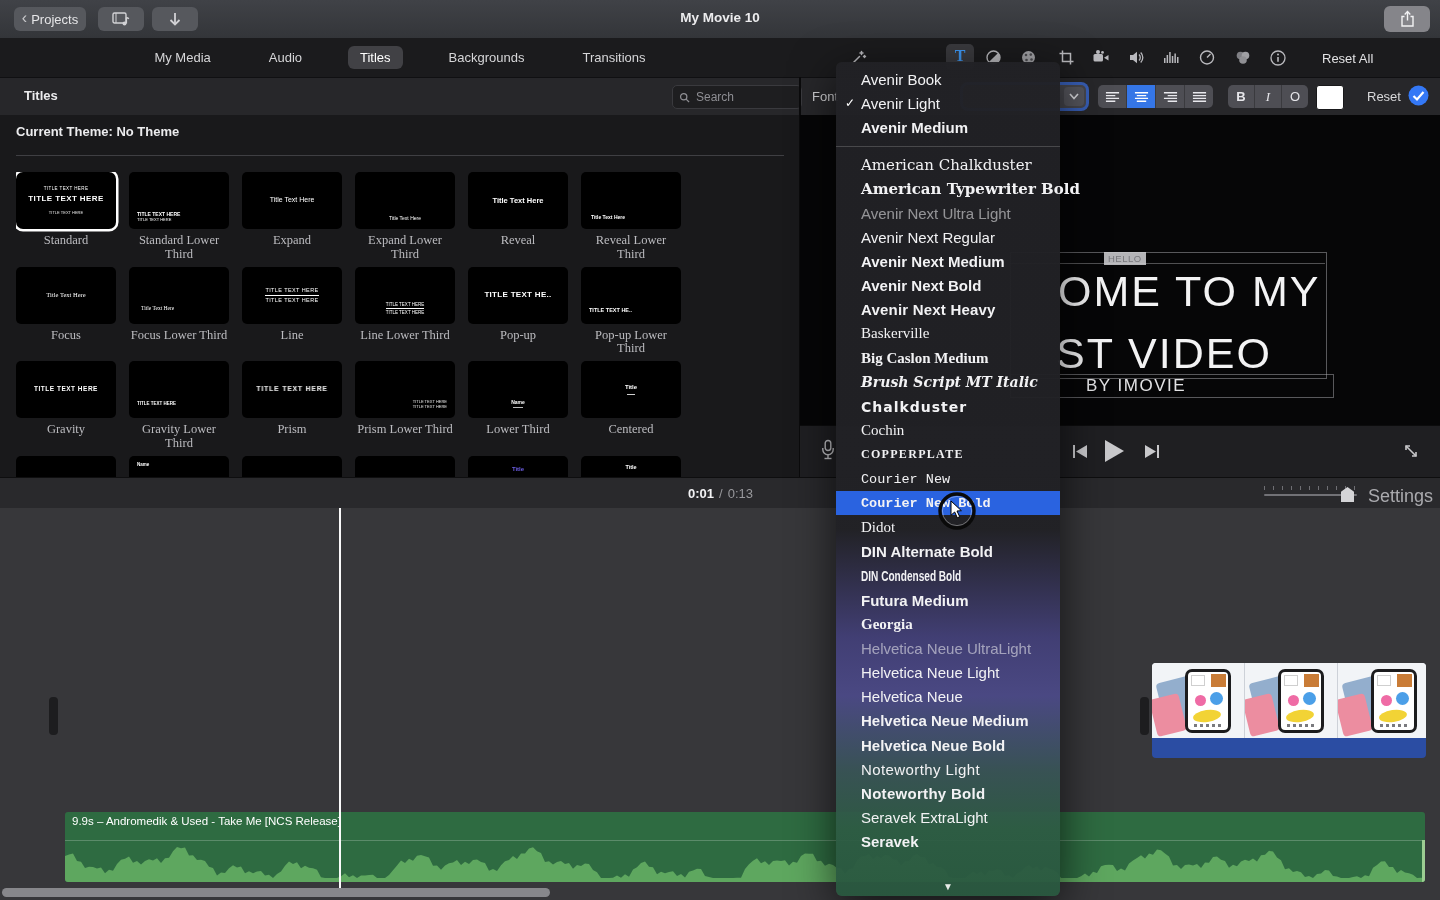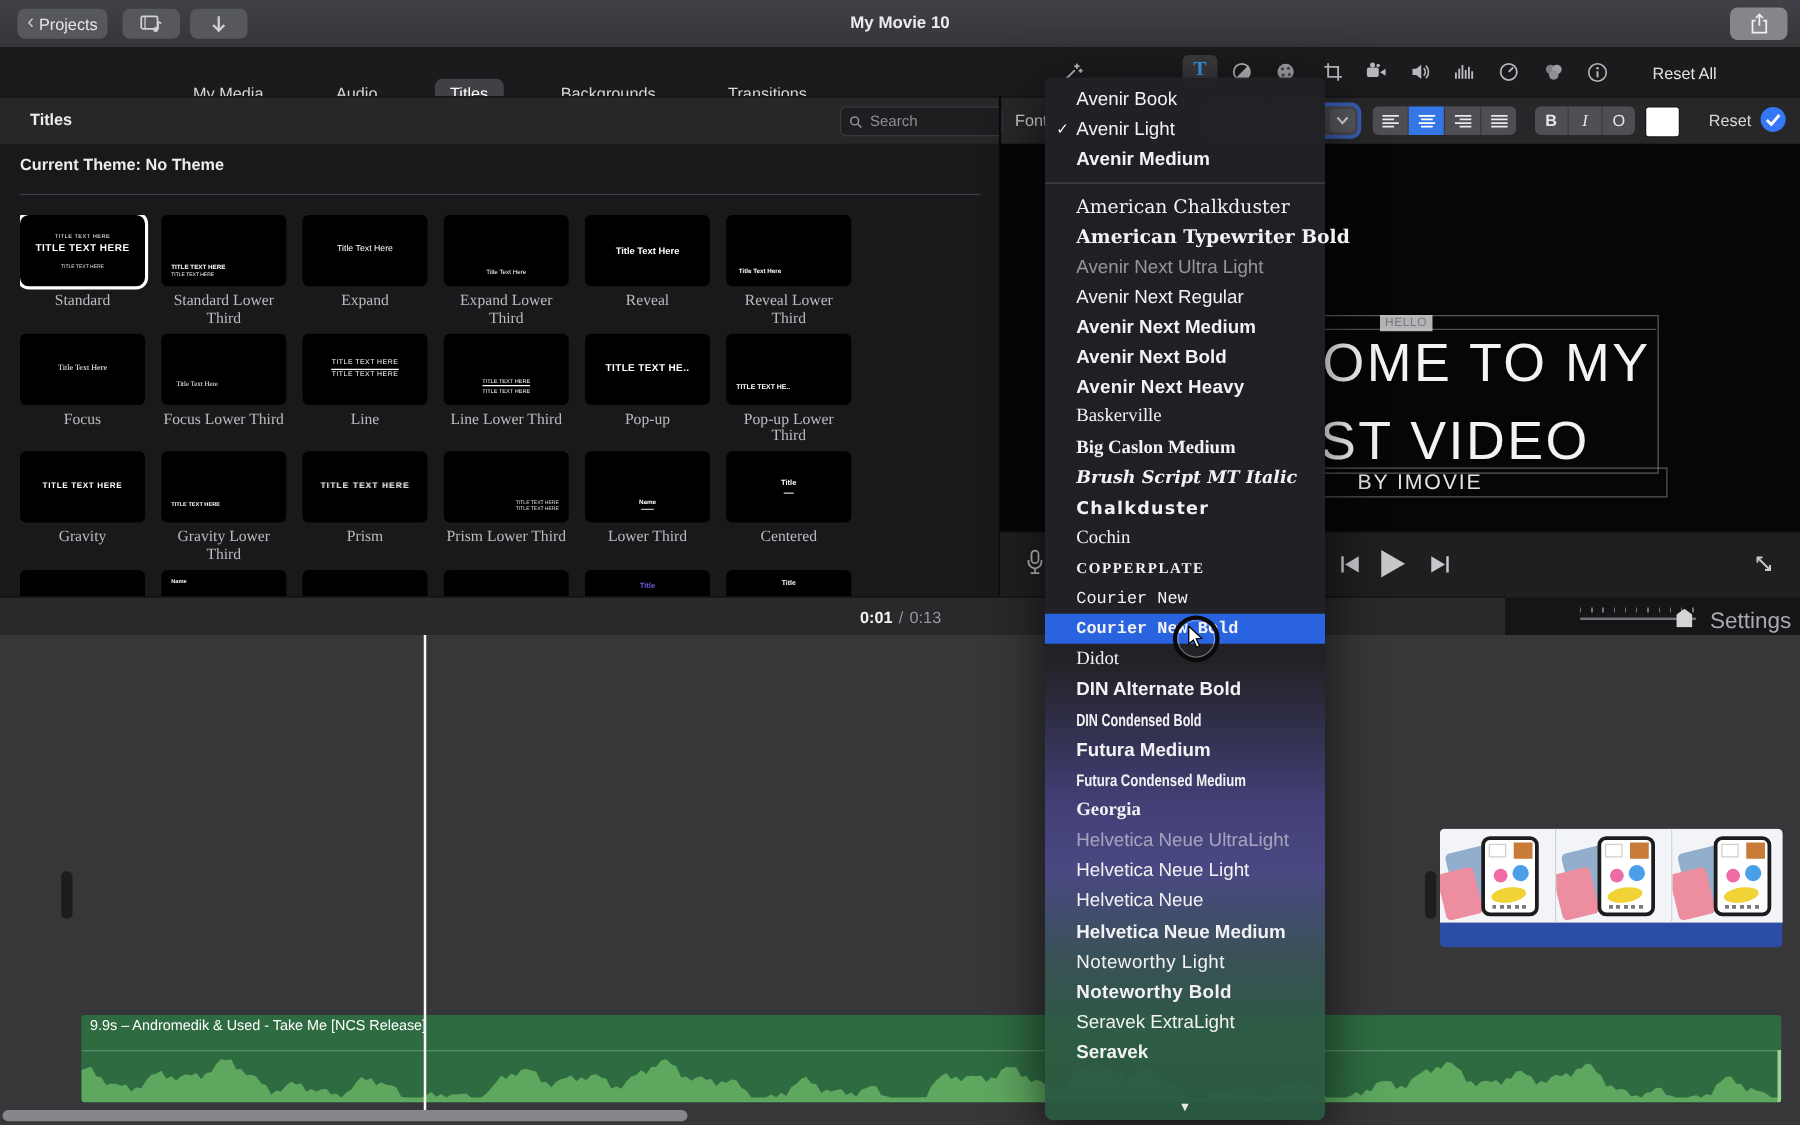--- a/index.html
+++ b/index.html
@@ -14,21 +14,21 @@
           display:flex;align-items:center;justify-content:center;color:#e6e6e8;font-size:13px;gap:4px;}
   .tb-chev{font-size:16px;color:#c9c9cc;line-height:1;margin-top:-2px;}
   .tb-title{position:absolute;top:10px;left:0;width:1440px;text-align:center;font-size:13.5px;
             font-weight:700;color:#ececee;pointer-events:none;}
   .share-btn{position:absolute;top:6px;left:1384px;width:46px;height:26px;background:#85858a;
              border-radius:6px;display:flex;align-items:center;justify-content:center;}
 
   
   .tabbar{position:absolute;left:0;top:38px;width:1440px;height:39px;background:#1b1b1d;}
   .tabs{position:absolute;left:0;top:0;width:800px;height:39px;display:flex;align-items:center;
-        justify-content:center;gap:34px;margin-top:17px;}
+        justify-content:center;gap:34px;}
   .tab{font-size:13px;color:#d6d6d8;padding:4px 12px;border-radius:6px;white-space:nowrap;}
   .tab.sel{background:#414145;color:#fff;}
   .insp-ic{position:absolute;top:49px;color:#b9b9bd;}
   .t-sel-bg{position:absolute;left:946px;top:44px;width:28px;height:26px;background:#3a3a3e;border-radius:5px;}
   .t-glyph{position:absolute;left:950px;top:47px;width:20px;text-align:center;color:#3e97f2;
            font-size:16px;font-weight:700;font-family:"Liberation Serif",serif;}
   .reset-all{position:absolute;left:1322px;top:51px;font-size:13px;color:#e2e2e4;}
 
   
   .formatbar{position:absolute;left:0;top:77px;width:1440px;height:38px;background:#27272a;
@@ -130,21 +130,21 @@
   .frame2{position:absolute;left:210px;top:259px;width:322px;height:22px;border:1px solid rgba(170,170,175,.5);
           display:flex;align-items:center;}
   .byline{margin-left:75px;font-size:17px;font-weight:300;letter-spacing:1.5px;color:#e3e3e5;}
 
   
   .controls{position:absolute;left:800px;top:425px;width:640px;height:52px;background:#1f1f22;
             border-top:1px solid #0c0c0d;}
   .ctl{position:absolute;color:#c8c8cb;}
 
   
-  .timebar{position:absolute;left:0;top:477px;width:1204px;height:31px;background:#29292c;
+  .timebar{position:absolute;left:0;top:477px;width:1440px;height:31px;background:#29292c;
            border-top:1px solid #0e0e0f;}
   .timecode{position:absolute;left:688px;top:8px;font-size:13px;color:#98989c;display:flex;gap:5px;}
   .timecode .cur{color:#f2f2f4;font-weight:700;}
   .ticks{position:absolute;left:1264px;top:8px;width:93px;height:4px;
          background:repeating-linear-gradient(90deg,#6f6f74 0 1px,transparent 1px 9px);}
   .track{position:absolute;left:1264px;top:16px;width:93px;height:2px;background:#717176;border-radius:1px;}
   .sthumb{position:absolute;left:1341px;top:9px;width:13px;height:15px;background:#d4d4d7;
           clip-path:polygon(50% 0,100% 32%,100% 100%,0 100%,0 32%);}
   .settings{position:absolute;left:1368px;top:8px;font-size:18px;color:#aaaaae;}
 
@@ -913,24 +913,20 @@
         <div class="mi">
           <span class="chk"></span>
           <span class="lbl ff-cond-b">DIN Condensed Bold</span>
         </div>
 
         <div class="mi">
           <span class="chk"></span>
           <span class="lbl ff-av-m">Futura Medium</span>
         </div>
 
-        <div class="mi">
-          <span class="chk"></span>
-          <span class="lbl ff-cond-m">Futura Condensed Medium</span>
-        </div>
 
         <div class="mi">
           <span class="chk"></span>
           <span class="lbl ff-serif-m">Georgia</span>
         </div>
 
         <div class="mi">
           <span class="chk"></span>
           <span class="lbl ff-ul">Helvetica Neue UltraLight</span>
         </div>
@@ -943,20 +939,24 @@
         <div class="mi">
           <span class="chk"></span>
           <span class="lbl">Helvetica Neue</span>
         </div>
 
         <div class="mi">
           <span class="chk"></span>
           <span class="lbl ff-av-m">Helvetica Neue Medium</span>
         </div>
 
+        <div class="mi">
+          <span class="chk"></span>
+          <span class="lbl ff-b">Helvetica Neue Bold</span>
+        </div>
 
         <div class="mi">
           <span class="chk"></span>
           <span class="lbl ff-note-l">Noteworthy Light</span>
         </div>
 
         <div class="mi">
           <span class="chk"></span>
           <span class="lbl ff-note-b">Noteworthy Bold</span>
         </div>

